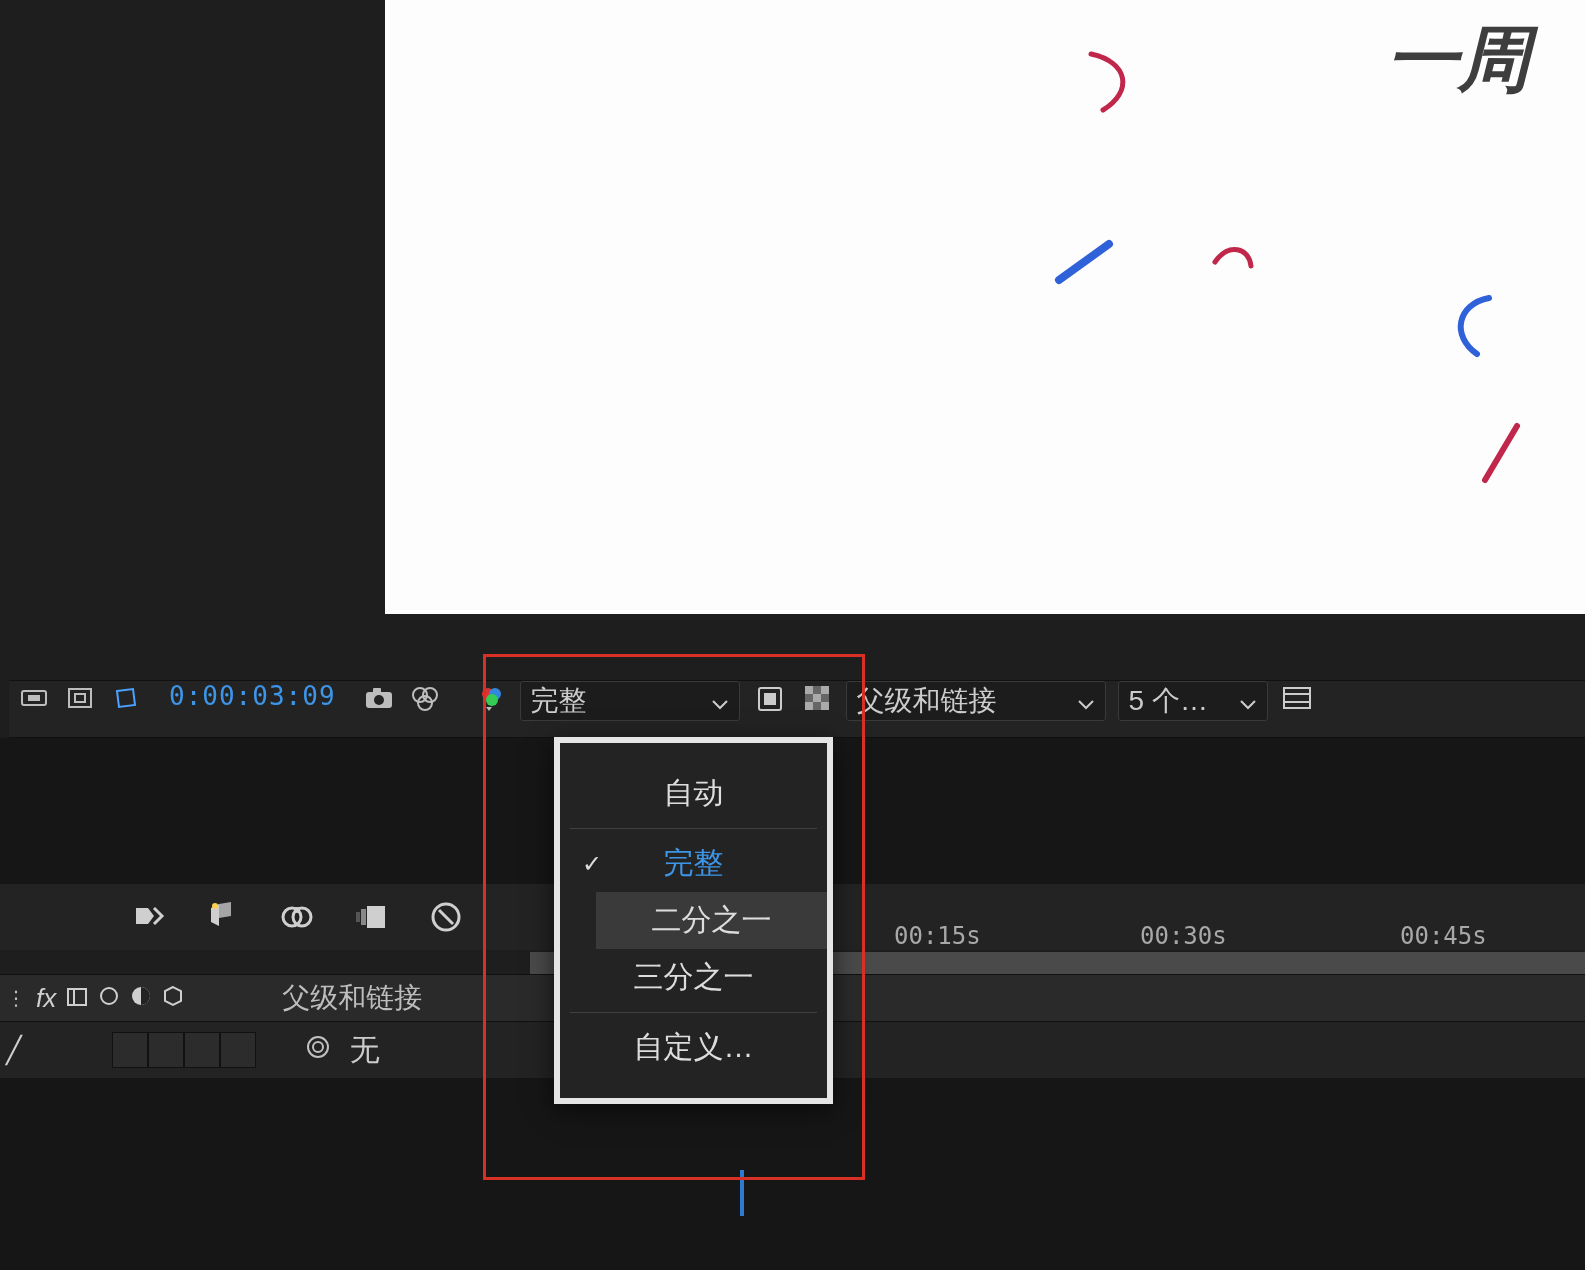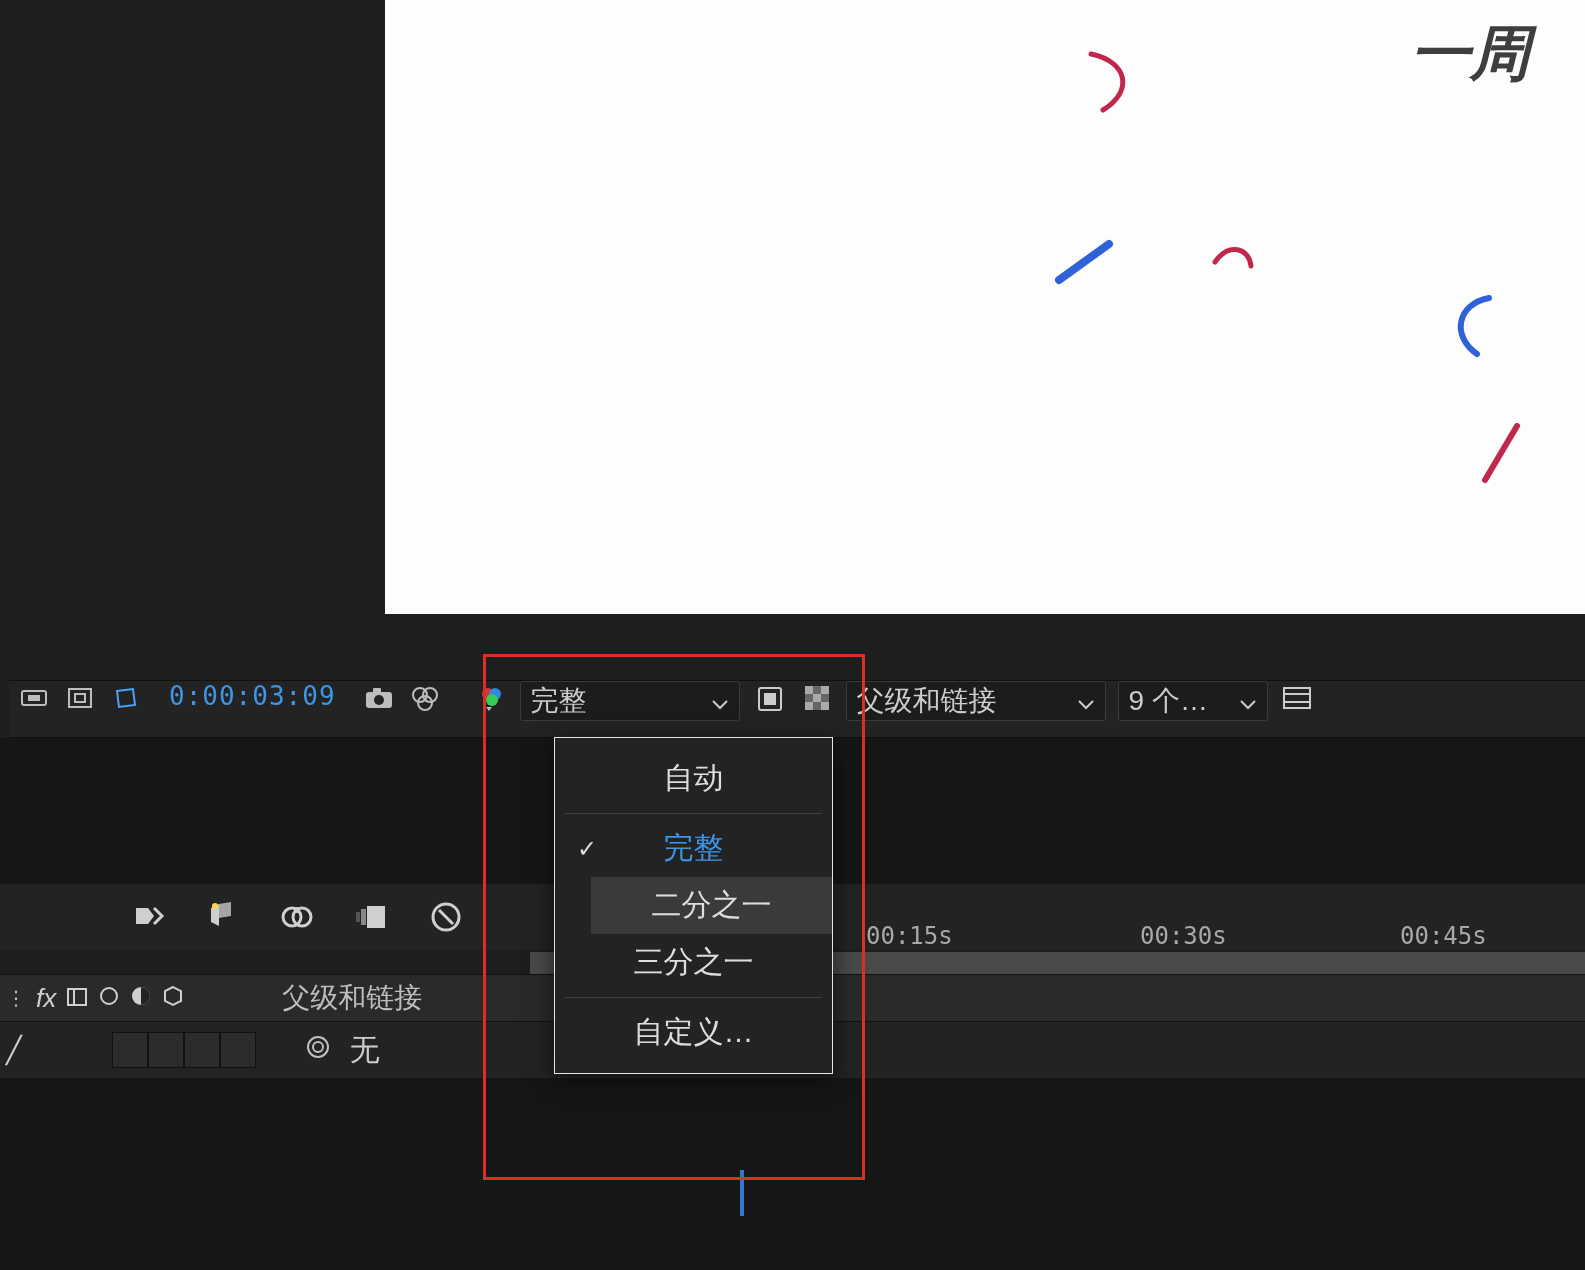--- a/index.html
+++ b/index.html
@@ -22,21 +22,21 @@
     background: #fdfdfd;
   }
   .preview-text {
     position: absolute;
     top: 22px;
     right: 55px;
     text-align: left;
     font-family: "SimHei", "Microsoft YaHei", sans-serif;
     font-style: italic;
     font-weight: 700;
-    font-size: 60px;
+    font-size: 72px;
     line-height: 1.05;
     color: #3e3e3e;
   }
   .confetti { position: absolute; }
   .confetti svg { display: block; }
 
   .toolbar {
     position: absolute;
     left: 0;
     top: 680px;
@@ -100,24 +100,24 @@
     pointer-events: none;
     z-index: 20;
   }
 
   .dropdown-menu {
     position: absolute;
     left: 554px;
     top: 737px;
     width: 279px;
     background: #232323;
-    border: 1px solid #e5e5e5;
+    border: 6px solid #e5e5e5;
     box-shadow: 0 6px 24px rgba(0,0,0,0.6);
     z-index: 15;
-    padding: 12px 0;
+    padding: 22px 0;
   }
   .menu-item {
     position: relative;
     font-size: 30px;
     color: #dddddd;
     padding: 8px 0;
     text-align: center;
   }
   .menu-item.selected { color: #3d95e8; }
   .menu-item.hovered { background: #3a3a3a; margin-left: 36px; }
@@ -381,21 +381,21 @@
   <div class="dd" style="width:260px; justify-content:space-between;">
     <span>父级和链接</span>
     <span class="chev">
       <svg width="18" height="12" viewBox="0 0 18 12">
           <path d="M2 3 L9 10 L16 3" stroke="#cccccc" stroke-width="2" fill="none"></path>
         </svg>
     </span>
   </div>
 
   <div class="dd" style="width:150px; justify-content:space-between;">
-    <span>9 个…</span>
+    <span>5 个…</span>
     <span class="chev">
       <svg width="18" height="12" viewBox="0 0 18 12">
           <path d="M2 3 L9 10 L16 3" stroke="#cccccc" stroke-width="2" fill="none"></path>
         </svg>
     </span>
   </div>
 
   <span class="icon-btn">
     <svg width="30" height="24" viewBox="0 0 30 24">
         <rect x="2" y="2" width="26" height="20" fill="none" stroke="#cccccc" stroke-width="2"></rect>
@@ -450,21 +450,21 @@
   </span>
   <span class="t-icon">
     <svg width="34" height="34" viewBox="0 0 34 34">
         <circle cx="17" cy="17" r="13" fill="none" stroke="#cfcfcf" stroke-width="3"></circle>
         <path d="M10 10 L24 24" stroke="#cfcfcf" stroke-width="3"></path>
       </svg>
   </span>
 </div>
 
 <div class="ruler-area">
-  <span class="ruler-lbl" style="left:336px">00:15s</span>
+  <span class="ruler-lbl" style="left:364px">00:15s</span>
   <span class="ruler-lbl" style="left:610px">00:30s</span>
   <span class="ruler-lbl" style="left:870px">00:45s</span>
 </div>
 <div class="ruler-shade"></div>
 
 <div class="header-row">
   <div class="small-icons">
     <span style="color:#bdbdbd;font-size:20px;">⋮</span>
     <span style="font-style:italic;font-size:26px;color:#cfcfcf;">fx</span>
     <span>

